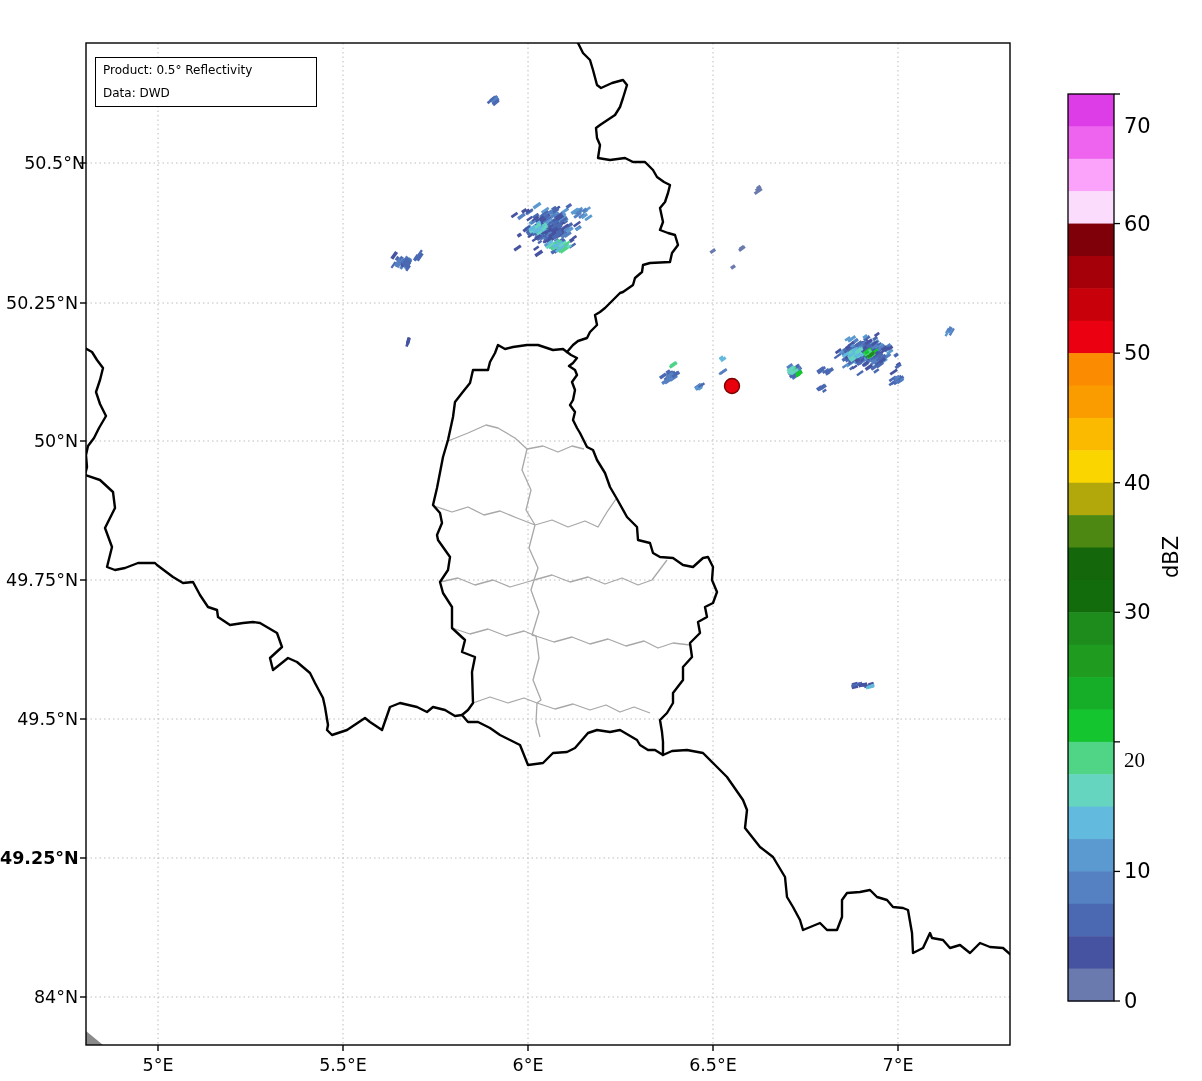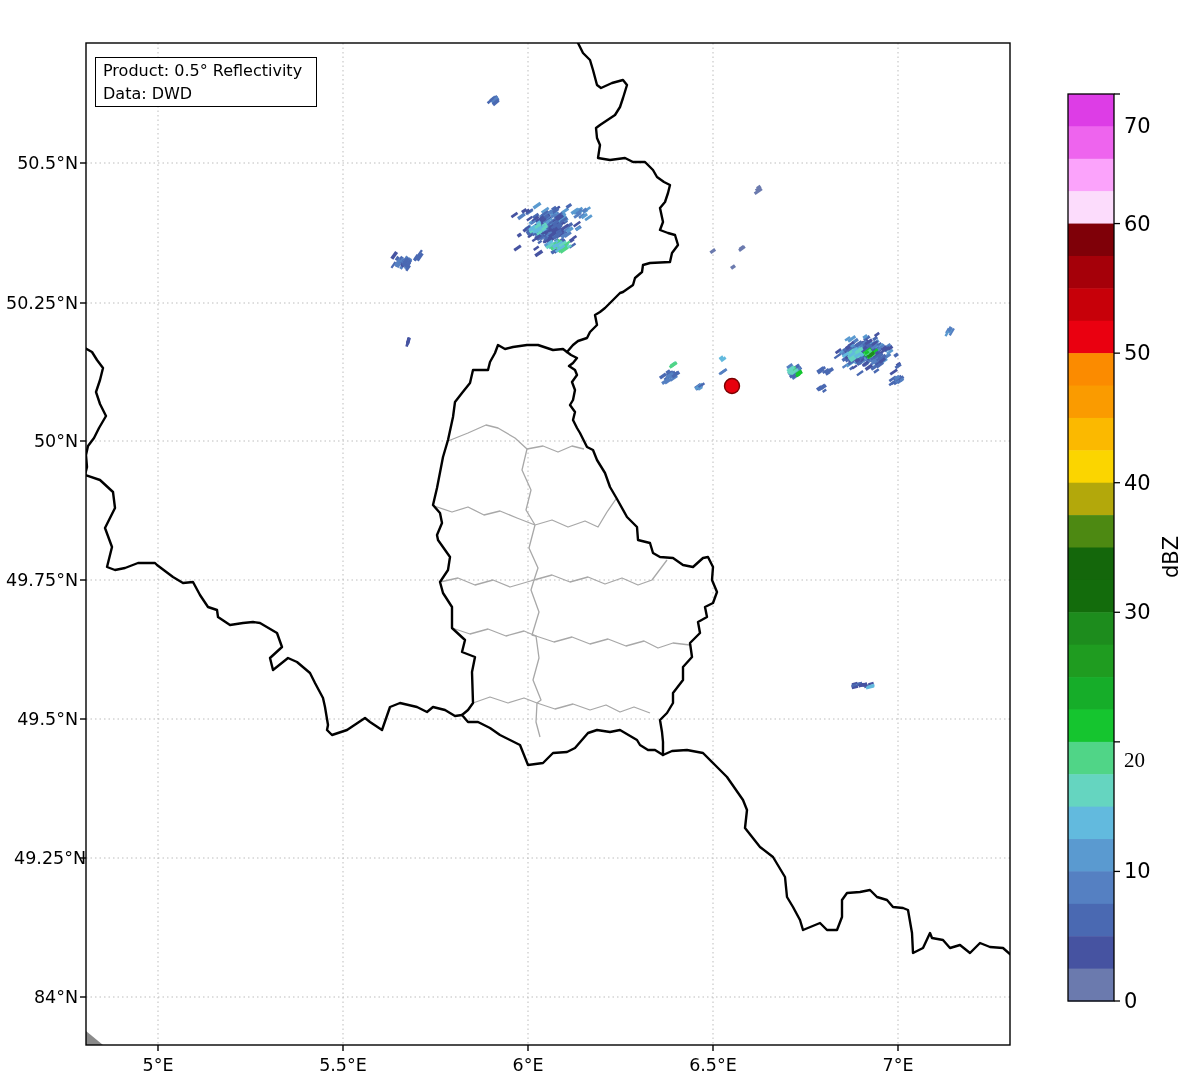--- a/index.html
+++ b/index.html
@@ -3,21 +3,21 @@
 <meta charset="utf-8">
 <style>
   html,body{margin:0;padding:0;background:#ffffff;}
   #app{position:relative;width:1202px;height:1081px;background:#ffffff;
        font-family:"DejaVu Sans",sans-serif;overflow:hidden;}
   #plot-svg{position:absolute;left:0;top:0;}
   .title{position:absolute;left:86px;top:4px;width:924px;text-align:center;
          font-size:30px;color:#000;}
   .prodbox{position:absolute;left:95px;top:57px;width:222px;height:50px;
            background:#fff;border:1.4px solid #000;box-sizing:border-box;
-           padding:1px 0 0 7px;font-size:16px;line-height:23px;color:#000;}
+           padding:1px 0 0 7px;font-size:12px;line-height:23px;color:#000;}
   .ticklabel{position:absolute;color:#000;font-size:17.5px;line-height:22px;height:22px;}
   .xtick{text-align:center;}
   .ytick{text-align:right;}
   .cbtick{position:absolute;color:#000;font-size:21px;line-height:24px;height:24px;text-align:left;}
   .cblabel{position:absolute;left:1140px;top:544px;width:64px;height:26px;text-align:center;
            font-size:21px;color:#000;transform:rotate(-90deg);}
 </style>
 </head>
 <body>
 
@@ -818,26 +818,26 @@
     <div>Product: 0.5° Reflectivity</div>
     <div>Data: DWD</div>
   </div>
 
   <div class="cblabel">dBZ</div>
 <div class="ticklabel xtick" style="left: 113px; top: 1054px; width: 90px;">5°E</div>
     <div class="ticklabel xtick" style="left: 298px; top: 1054px; width: 90px;">5.5°E</div>
     <div class="ticklabel xtick" style="left: 483px; top: 1054px; width: 90px;">6°E</div>
     <div class="ticklabel xtick" style="left: 668px; top: 1054px; width: 90px;">6.5°E</div>
     <div class="ticklabel xtick" style="left: 853px; top: 1054px; width: 90px;">7°E</div>
-    <div class="ticklabel ytick" style="left: 0px; top: 152px; width: 78px;">50.5°N</div>
+    <div class="ticklabel ytick" style="left: 7px; top: 152px; width: 78px;">50.5°N</div>
     <div class="ticklabel ytick" style="left: 0px; top: 292px; width: 78px;">50.25°N</div>
     <div class="ticklabel ytick" style="left: 0px; top: 430px; width: 78px;">50°N</div>
     <div class="ticklabel ytick" style="left: 0px; top: 569px; width: 78px;">49.75°N</div>
     <div class="ticklabel ytick" style="left: 0px; top: 708px; width: 78px;">49.5°N</div>
-    <div class="ticklabel ytick" style="left: 8px; top: 847px; width: 78px;">49.25°N</div>
+    <div class="ticklabel ytick" style="left: 0px; top: 847px; width: 78px; font-weight: bold;">49.25°N</div>
     <div class="ticklabel ytick" style="left: 0px; top: 986px; width: 78px;">84°N</div>
     <div class="cbtick" style="left: 1124px; top: 82px; width: 60px; margin-top: 32px;">70</div>
     <div class="cbtick" style="left: 1124px; top: 211.571px; width: 60px;">60</div>
     <div class="cbtick" style="left: 1124px; top: 341.143px; width: 60px;">50</div>
     <div class="cbtick" style="left: 1124px; top: 470.714px; width: 60px;">40</div>
     <div class="cbtick" style="left: 1124px; top: 600.286px; width: 60px;">30</div>
     <div class="cbtick" style="left: 1124px; top: 748px; width: 60px; font-family: Liberation Serif, serif;">20</div>
     <div class="cbtick" style="left: 1124px; top: 859.429px; width: 60px;">10</div>
     <div class="cbtick" style="left: 1124px; top: 989px; width: 60px;">0</div>
   </div>

